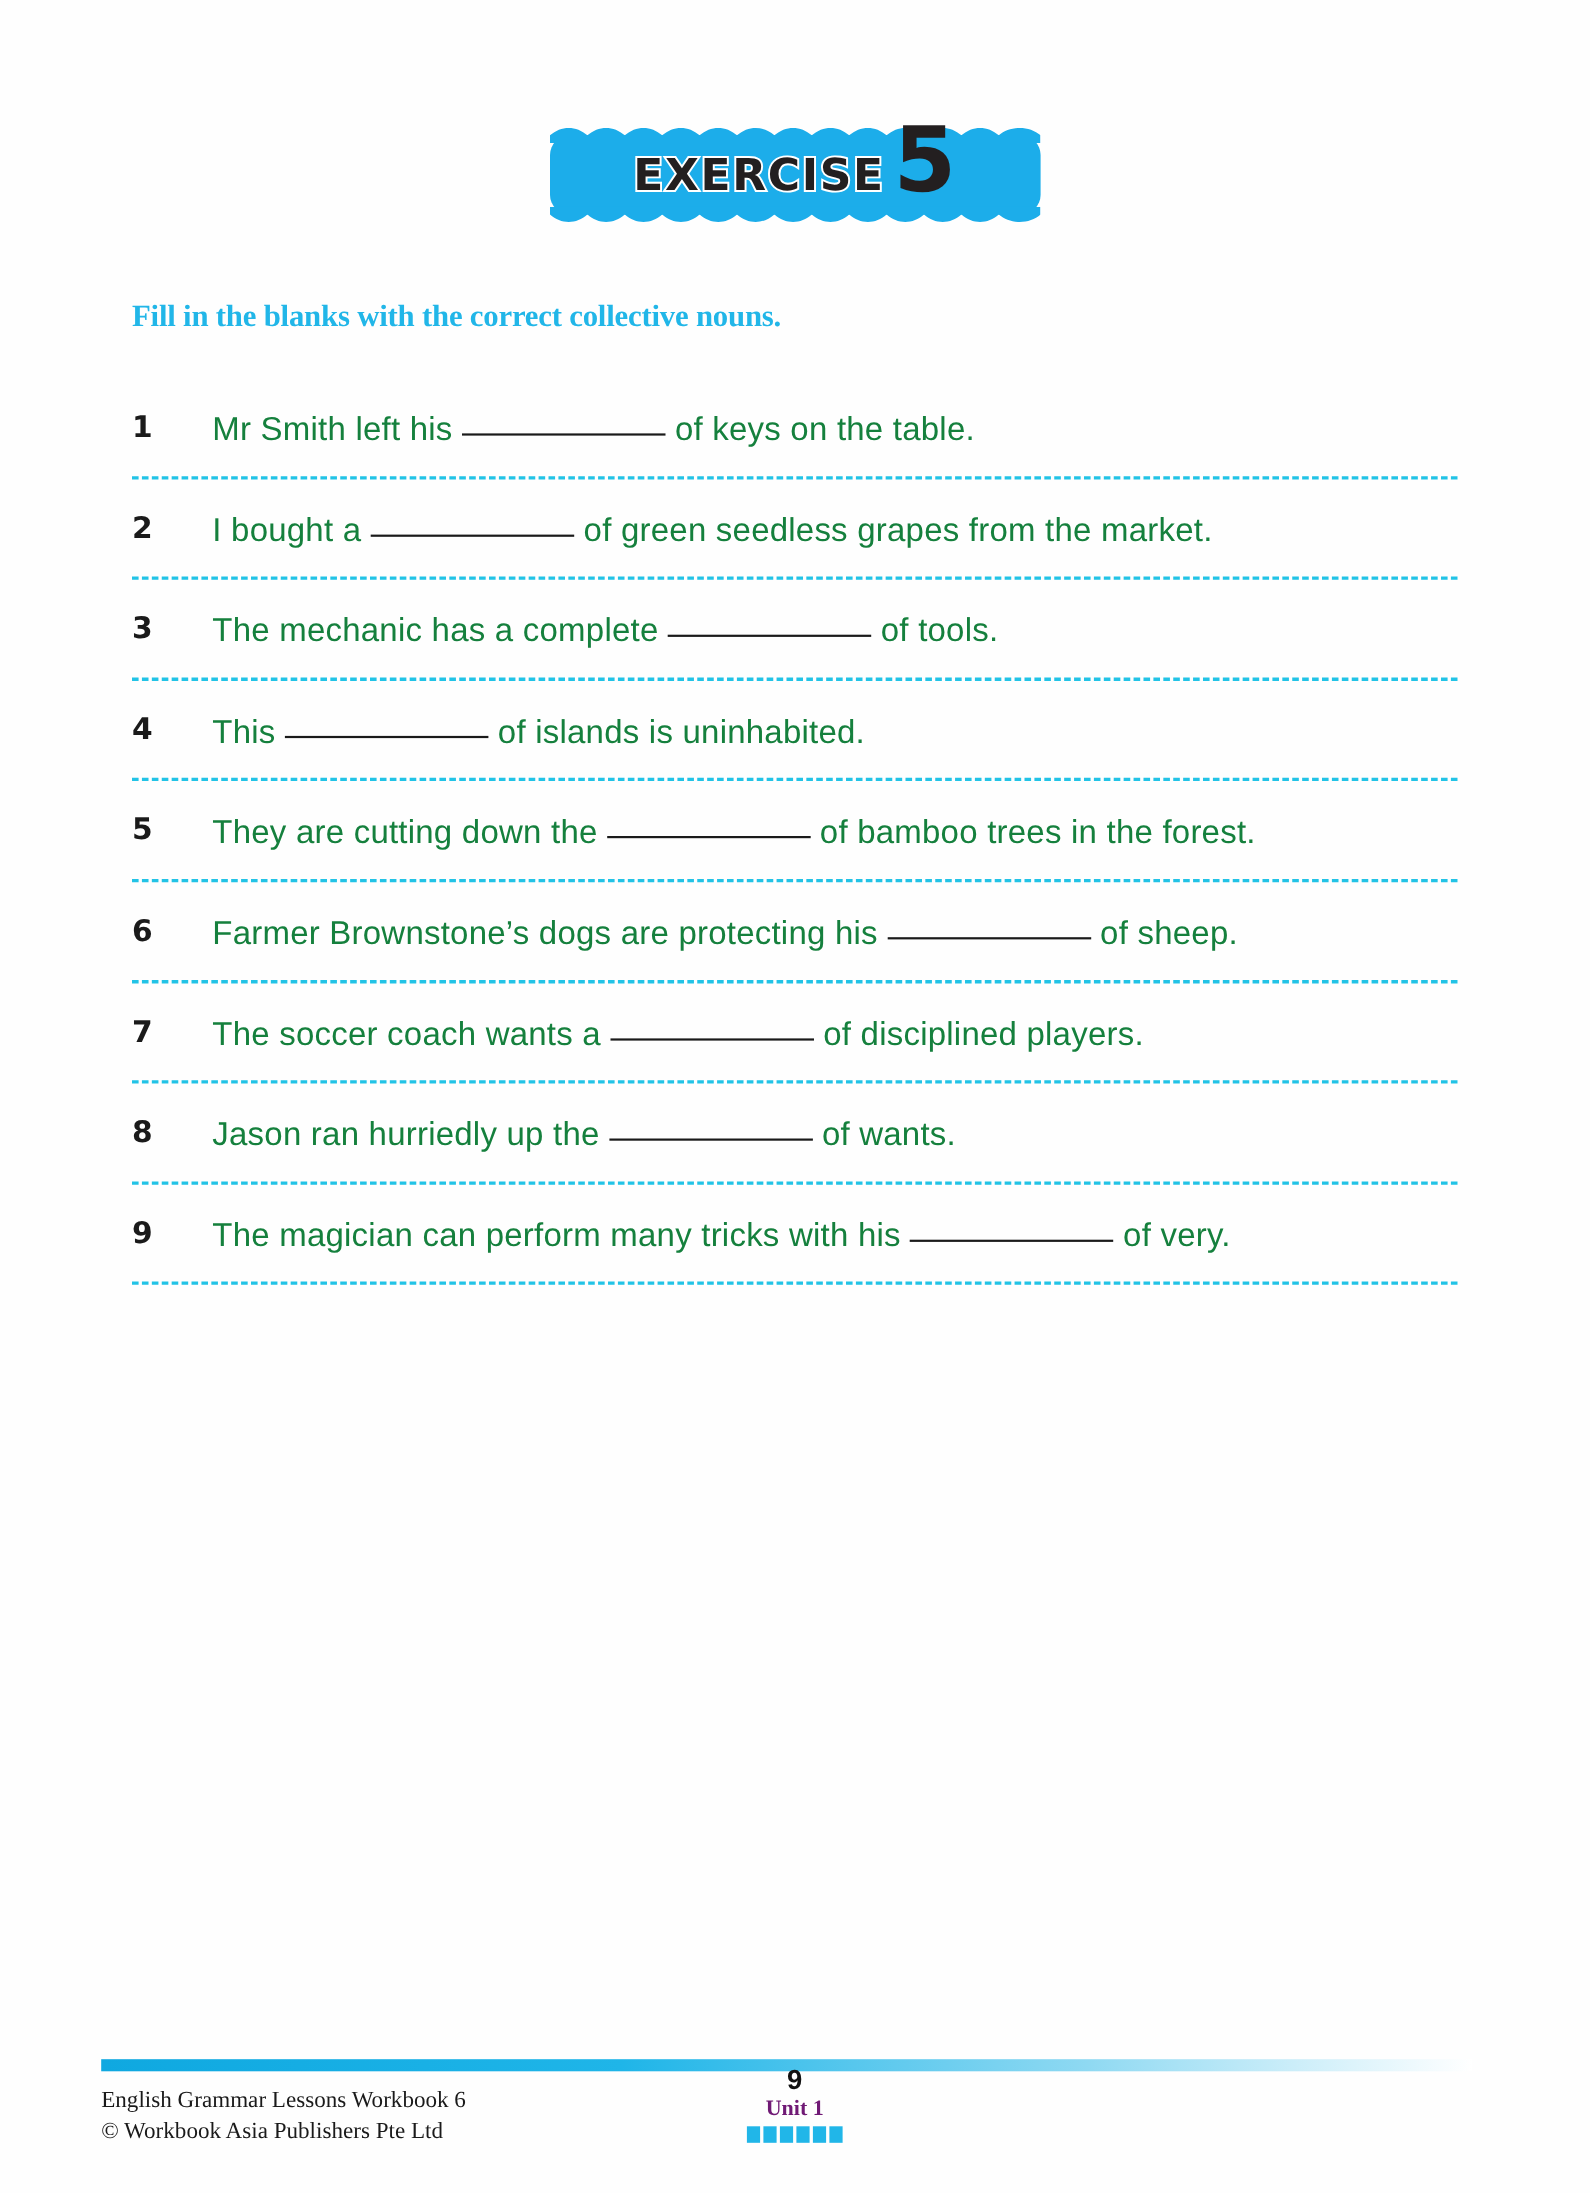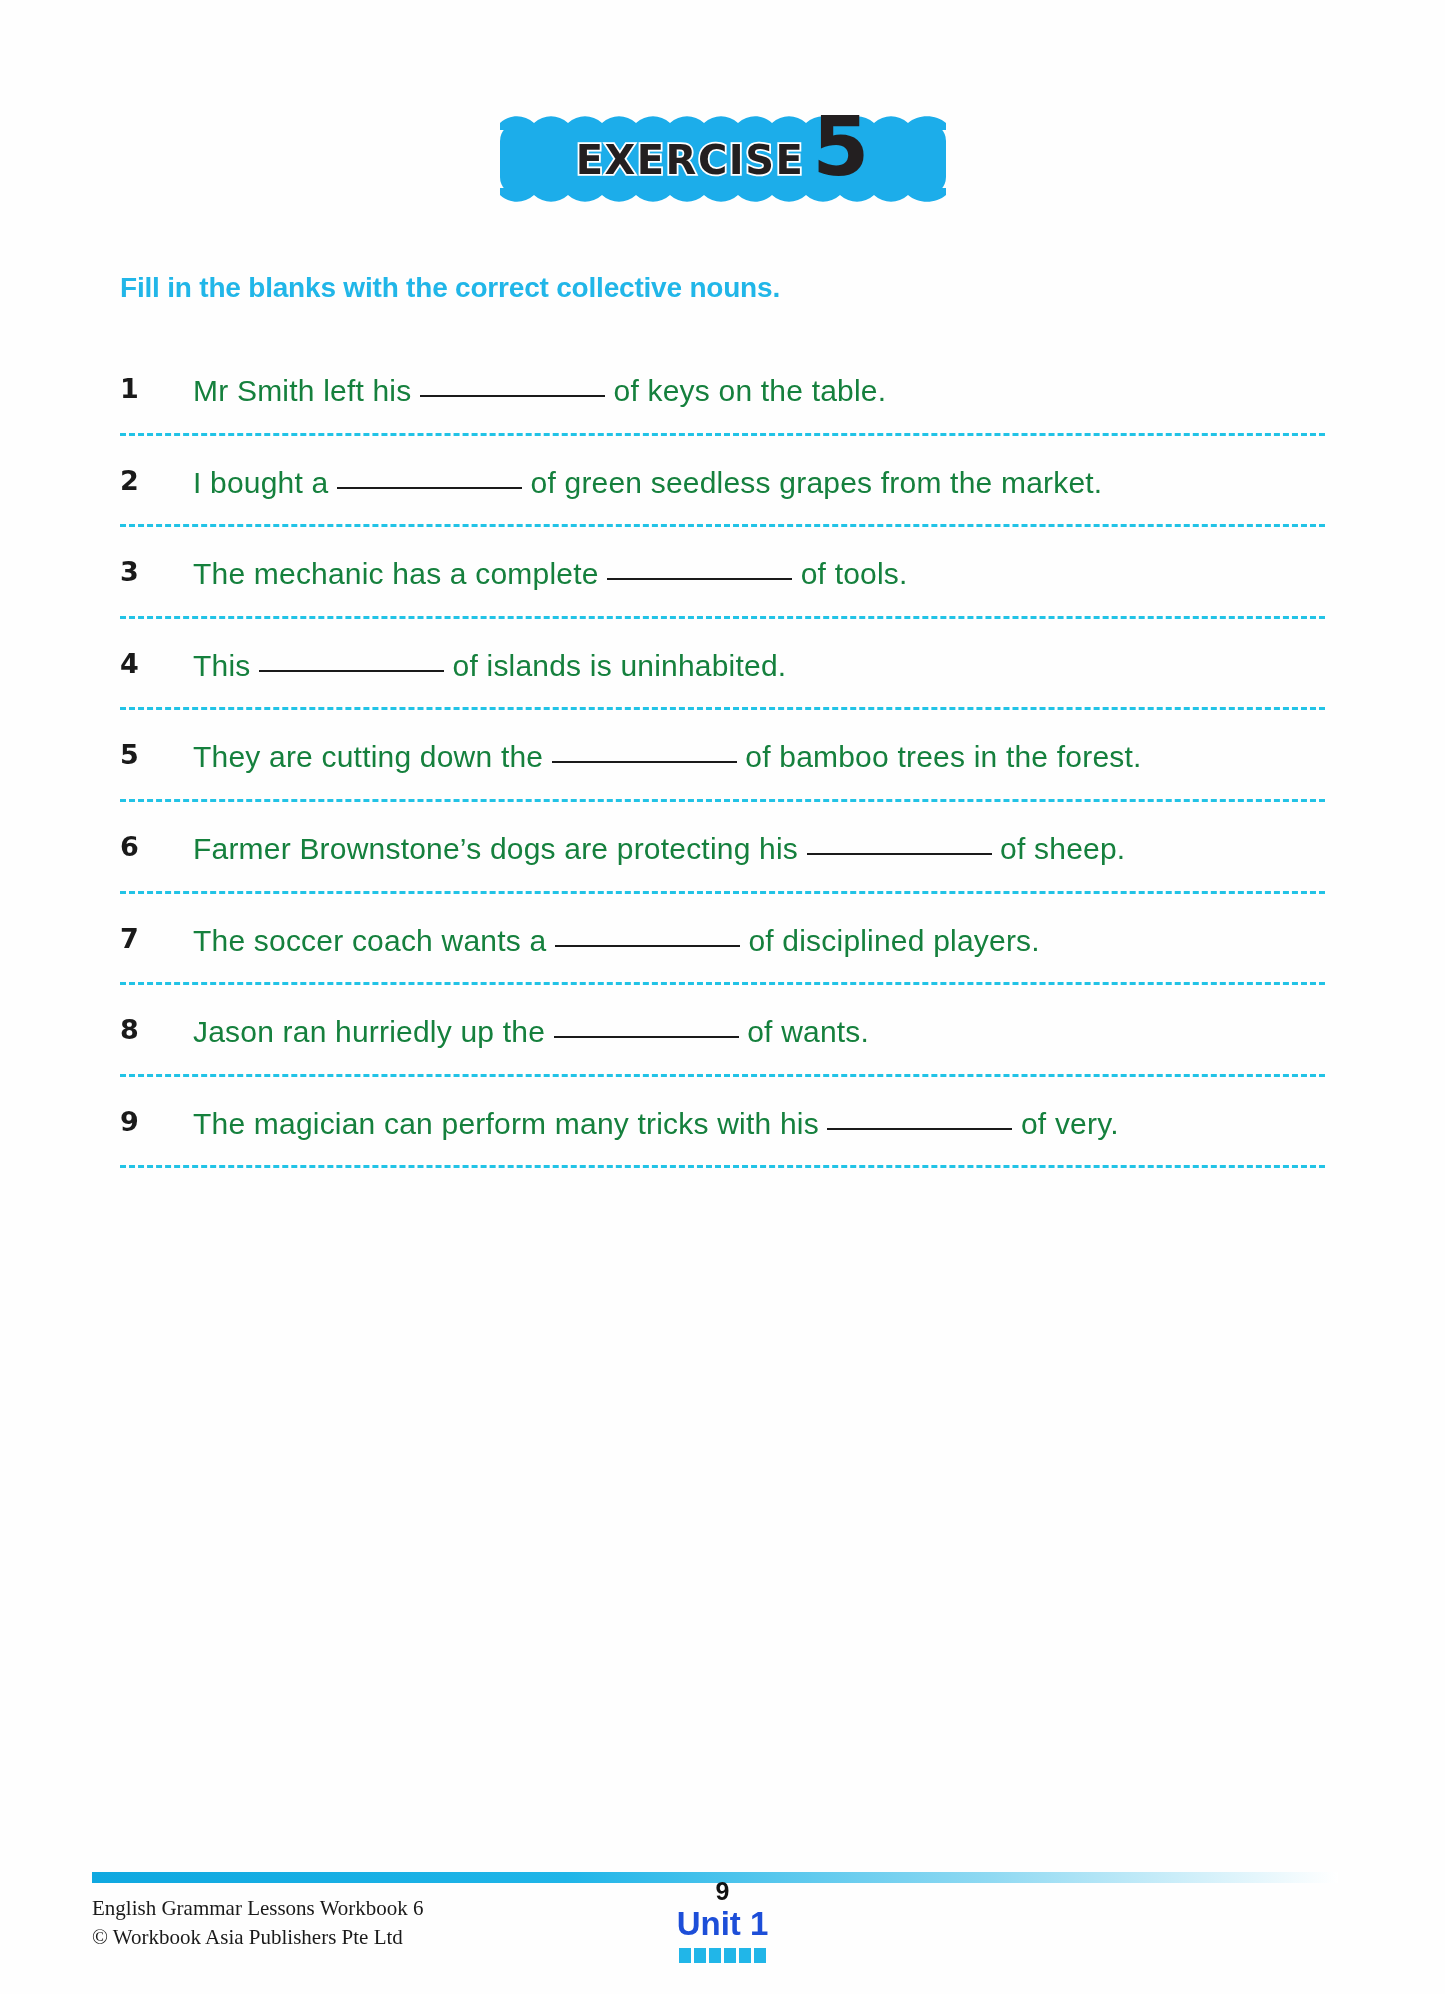--- a/index.html
+++ b/index.html
@@ -91,21 +91,21 @@
     position: relative;
     top: -12px;
     margin-left: 2px;
   }
 
   
   .instruction {
     position: absolute;
     left: 120px;
     top: 272px;
-    font-family: Liberation Sans, sans-serif;
+    font-family: Liberation Serif, serif;
     font-weight: 700;
     font-size: 28px;
     color: #21b6e8;
     letter-spacing: -0.2px;
   }
 
   
   .qlist {
     position: absolute;
     left: 120px;
@@ -183,24 +183,24 @@
     pointer-events: none;
   }
   .pagenum {
     font-family: "Liberation Sans", sans-serif;
     font-weight: 700;
     font-size: 25px;
     color: #111;
     line-height: 1.05;
   }
   .unitlabel {
-    font-family: Liberation Sans, sans-serif;
-    font-weight: 700;
-    font-size: 33px;
-    color: #1d4ed8;
+    font-family: Liberation Serif, serif;
+    font-weight: 700;
+    font-size: 20px;
+    color: #701a75;
     line-height: 1.1;
     margin-top: 2px;
   }
   .squares {
     margin-top: 5px;
     display: flex;
     justify-content: center;
     gap: 3px;
   }
   .squares i {

